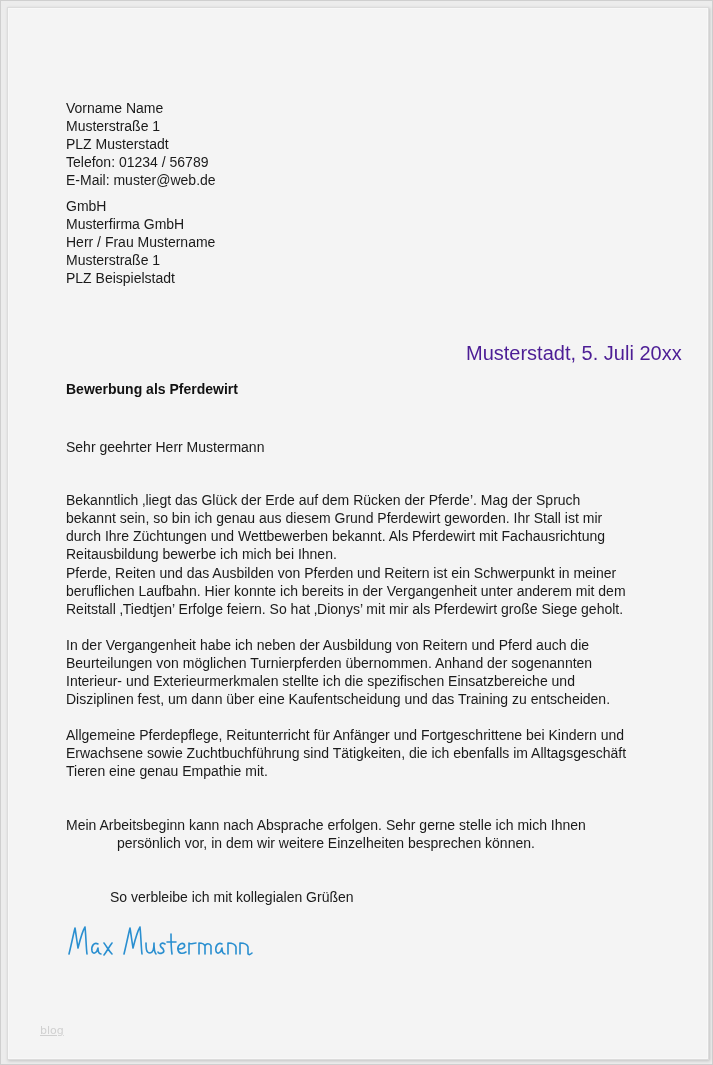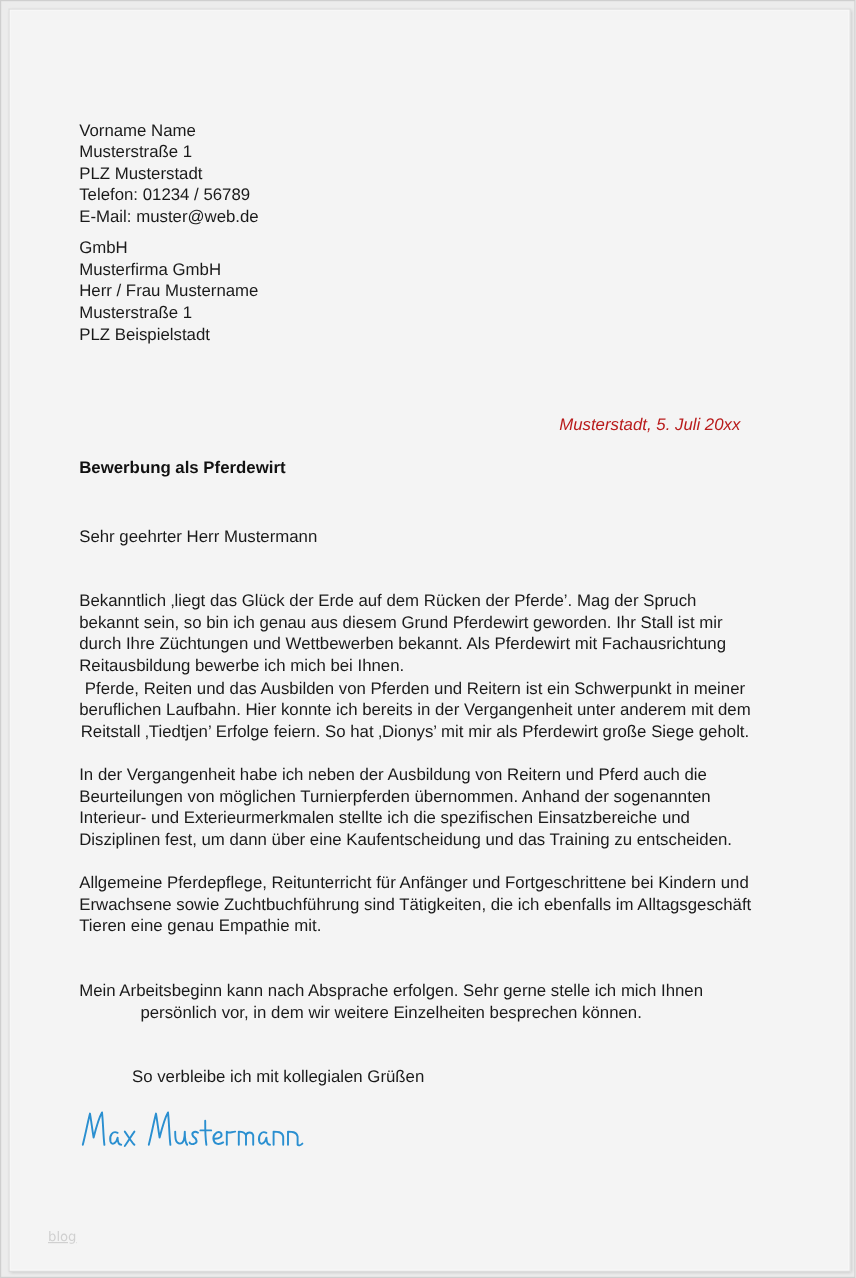--- a/index.html
+++ b/index.html
@@ -35,25 +35,24 @@
       color: #1a1a1a;
       font-size: 14px;
       line-height: 18px;
       white-space: nowrap;
     }
     .block .line { display: block; height: 18px; }
     .date {
       position: absolute;
       left: 466px;
       top: 344px;
-      font-size: 14px;
+      font-size: 20px;
       line-height: 18px;
-      color: #b91c1c;
+      color: #4c1d95;
       white-space: nowrap;
-      font-style: italic;
     }
     .subject {
       font-weight: bold;
       color: #111;
     }
     .para .line { display: block; height: 18px; }
     .signature {
       position: absolute;
       left: 66px;
       top: 922px;
@@ -100,21 +99,21 @@
 
 <div class="text" style="top:438px;">Sehr geehrter Herr Mustermann</div>
 
 <div class="text para" style="top:474px;margin-top:17px;">
   <span class="line">Bekanntlich ‚liegt das Glück der Erde auf dem Rücken der Pferde’. Mag der Spruch</span>
   <span class="line">bekannt sein, so bin ich genau aus diesem Grund Pferdewirt geworden. Ihr Stall ist mir</span>
   <span class="line">durch Ihre Züchtungen und Wettbewerben bekannt. Als Pferdewirt mit Fachausrichtung</span>
   <span class="line">Reitausbildung bewerbe ich mich bei Ihnen.</span>
 </div>
 
-<div class="text para" style="top:564px;text-align:center;">
+<div class="text para" style="top:564px;">
   <span class="line">Pferde, Reiten und das Ausbilden von Pferden und Reitern ist ein Schwerpunkt in meiner</span>
   <span class="line">beruflichen Laufbahn. Hier konnte ich bereits in der Vergangenheit unter anderem mit dem</span>
   <span class="line">Reitstall ‚Tiedtjen’ Erfolge feiern. So hat ‚Dionys’ mit mir als Pferdewirt große Siege geholt.</span>
 </div>
 
 <div class="text para" style="top:636px;">
   <span class="line">In der Vergangenheit habe ich neben der Ausbildung von Reitern und Pferd auch die</span>
   <span class="line">Beurteilungen von möglichen Turnierpferden übernommen. Anhand der sogenannten</span>
   <span class="line">Interieur- und Exterieurmerkmalen stellte ich die spezifischen Einsatzbereiche und</span>
   <span class="line">Disziplinen fest, um dann über eine Kaufentscheidung und das Training zu entscheiden.</span>

